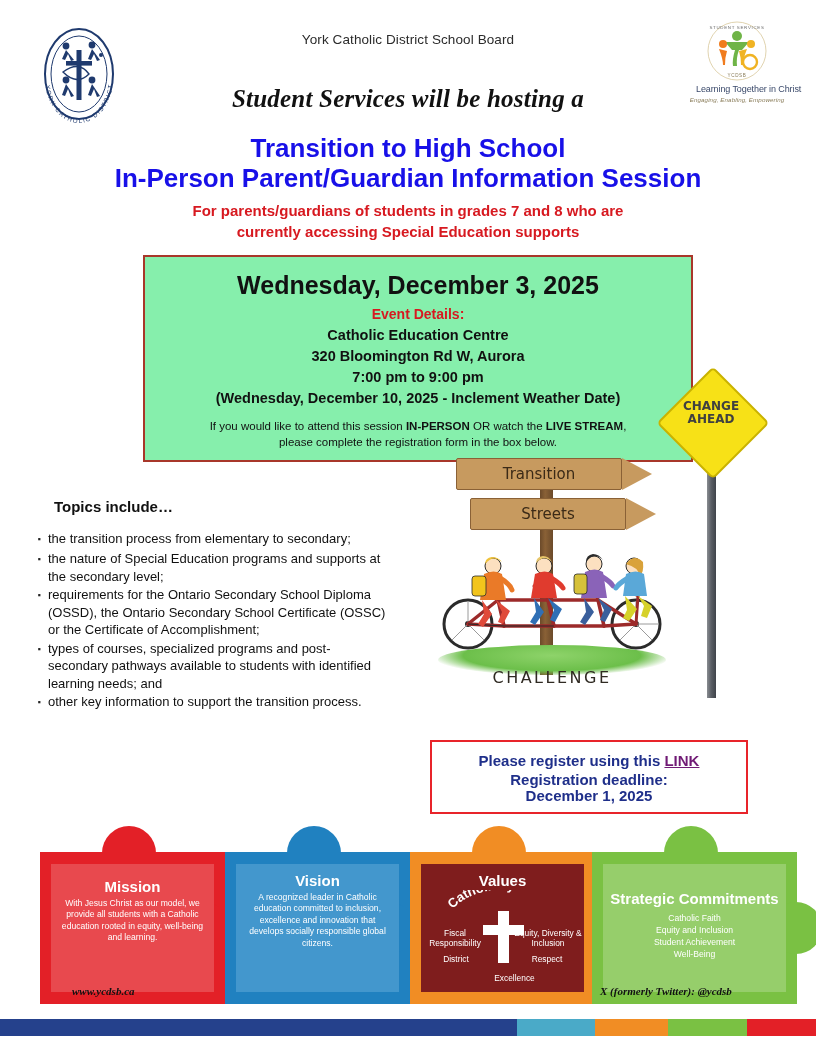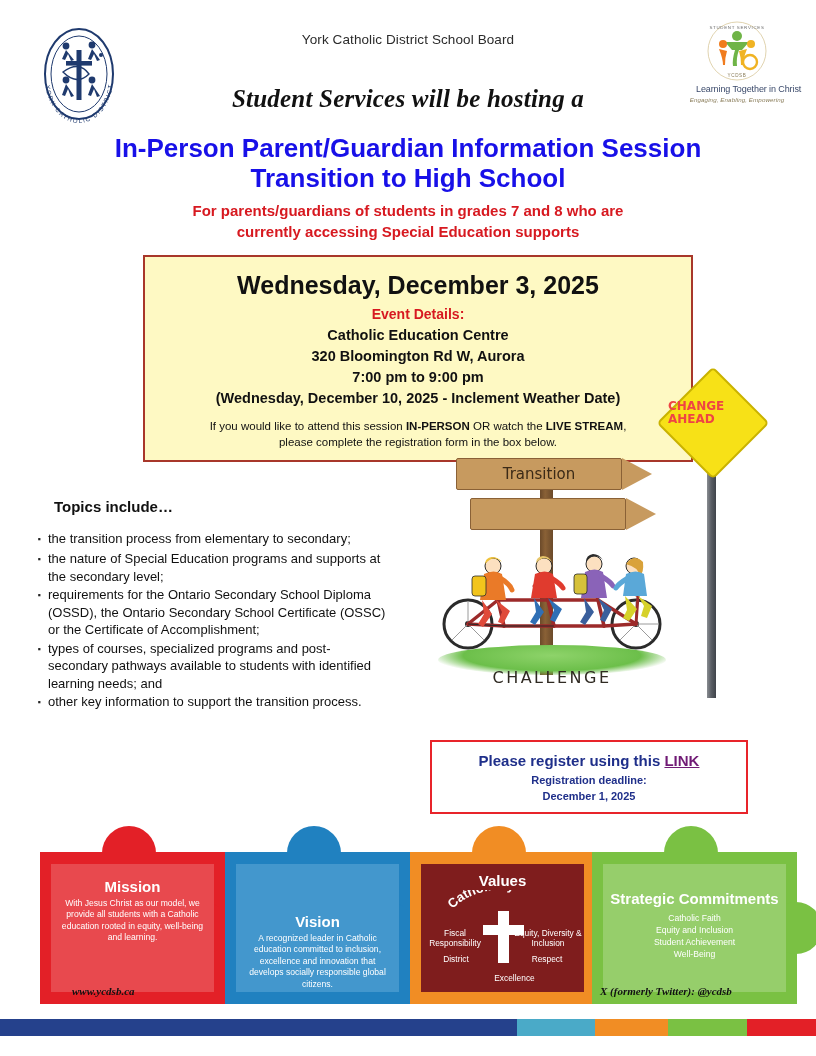--- a/index.html
+++ b/index.html
@@ -35,21 +35,21 @@
     color:#1810e8;font-weight:bold;font-size:26px;line-height:30px;
   }
   .title-red{
     position:absolute;left:0;top:200px;width:816px;text-align:center;
     color:#d71920;font-weight:bold;font-size:15px;line-height:21px;
   }
 
   
   .event-box{
     position:absolute;left:143px;top:255px;width:550px;height:207px;
-    border:2.5px solid #a8372a;background:#fef9c3;box-sizing:border-box;
+    border:2.5px solid #a8372a;background:#86efac;box-sizing:border-box;
   }
   .event-date{
     text-align:center;font-weight:bold;font-size:25px;color:#111;margin-top:14px;
   }
   .event-details-label{
     text-align:center;font-weight:bold;font-size:14px;color:#d71920;margin-top:6px;
   }
   .event-line{
     text-align:center;font-weight:bold;font-size:14.5px;color:#111;margin-top:5px;
   }
@@ -75,21 +75,21 @@
   .topic-text{flex:1;}
 
   
   .register-box{
     position:absolute;left:430px;top:740px;width:318px;height:74px;
     border:2.5px solid #e8242a;background:#fff;box-sizing:border-box;
     text-align:center;
   }
   .reg-line1{font-weight:bold;font-size:15px;color:#1f2f8a;margin-top:10px;}
   .reg-link{color:#701a75;text-decoration:underline;}
-  .reg-line2{font-weight:bold;font-size:11px;color:#1f2f8a;margin-top:3px;line-height:16px;}
+  .reg-line2{font-weight:bold;font-size:15px;color:#1f2f8a;margin-top:3px;line-height:16px;}
 
   
   .illus{position:absolute;left:432px;top:440px;width:240px;height:252px;}
   .sign-post{
     position:absolute;left:108px;top:20px;width:13px;height:215px;
     background:linear-gradient(90deg,#6b4a2a,#8a6136 40%,#6b4a2a);
   }
   .arrow-sign{position:absolute;height:32px;}
   .arrow-sign .body{
     position:absolute;left:0;top:0;height:32px;
@@ -120,22 +120,22 @@
   .rs-pole{
     position:absolute;left:39px;top:86px;width:9px;height:234px;
     background:linear-gradient(90deg,#8a8d92,#5b5f66 45%,#3f434a);
   }
   .rs-diamond{
     position:absolute;left:5px;top:5px;width:76px;height:76px;
     background:#f7e117;border:2px solid #c9b200;
     transform:rotate(45deg);border-radius:5px;
   }
   .rs-text{
-    position:absolute;left:0;top:22px;width:86px;
-    font-weight:bold;font-size:12px;line-height:13px;color:#ef4444;
+    position:absolute;left:0;top:22px;width:86px;text-align:center;
+    font-weight:bold;font-size:12px;line-height:13px;color:#404040;
     font-family:"DejaVu Sans",sans-serif;
   }
 
   
   .puzzle{position:absolute;left:0;top:826px;width:816px;height:190px;}
   .piece{position:absolute;top:26px;width:165px;height:152px;}
   .piece .slab{position:absolute;left:0;top:0;width:185px;height:152px;}
   .piece .knob-top{
     position:absolute;left:62px;top:-26px;width:54px;height:54px;border-radius:50%;
   }
@@ -247,22 +247,22 @@
       <text x="32" y="9" font-size="4.4" fill="#6b6b6b" text-anchor="middle" font-family="Liberation Sans, sans-serif" letter-spacing="0.7">STUDENT SERVICES</text>
       <text x="32" y="57" font-size="4.6" fill="#8a7d5a" text-anchor="middle" font-family="Liberation Sans, sans-serif" letter-spacing="0.6">YCDSB</text>
     </svg>
     <div class="lr-tag1">Learning Together in Christ</div>
     <div class="lr-tag2">Engaging, Enabling, Empowering</div>
   </div>
 
   <div class="hosting">Student Services will be hosting a</div>
 
   <div class="title-blue">
+    <div>Transition to High School</div>
     <div>In-Person Parent/Guardian Information Session</div>
-    <div>Transition to High School</div>
   </div>
 
   <div class="title-red">
     <div>For parents/guardians of students in grades 7 and 8 who are</div>
     <div>currently accessing Special Education supports</div>
   </div>
 
   <div class="event-box">
     <div class="event-date">Wednesday, December 3, 2025</div>
     <div class="event-details-label">Event Details:</div>
@@ -305,20 +305,21 @@
 
     <div class="arrow-sign" style="left:24px;top:18px;width:196px;">
       <div class="body" style="width:166px;"></div>
       <div class="tip" style="left:166px;border-left:30px solid #c79a5f;"></div>
       <div class="lbl" style="width:166px;">Transition</div>
     </div>
 
     <div class="arrow-sign" style="left:38px;top:58px;width:186px;">
       <div class="body" style="width:156px;"></div>
       <div class="tip" style="left:156px;border-left:30px solid #c79a5f;"></div>
+      <div class="lbl" style="width:156px;">Streets</div>
     </div>
 
     <div class="grass"></div>
 
     <svg class="bike" viewBox="0 0 228 100" aria-hidden="true">
 
       <circle cx="30" cy="72" r="24" fill="none" stroke="#2b2b2b" stroke-width="3"></circle>
       <circle cx="198" cy="72" r="24" fill="none" stroke="#2b2b2b" stroke-width="3"></circle>
       <circle cx="30" cy="72" r="3" fill="#2b2b2b"></circle>
       <circle cx="198" cy="72" r="3" fill="#2b2b2b"></circle>
@@ -429,21 +430,21 @@
         <div class="p-title">Mission</div>
         <div class="p-body">With Jesus Christ as our model, we provide all students with a Catholic education rooted in equity, well-being and learning.</div>
       </div>
     </div>
 
     <div class="piece pz-blue">
       <div class="knob-top"></div>
       <div class="slab"></div>
       <div class="knob-right"></div>
       <div class="inner">
-        <div class="p-title" style="padding-top:8px;margin-top:41px;">Vision</div>
+        <div class="p-title" style="padding-top:8px;">Vision</div>
         <div class="p-body">A recognized leader in Catholic education committed to inclusion, excellence and innovation that develops socially responsible global citizens.</div>
       </div>
     </div>
 
     <div class="piece pz-orange">
       <div class="knob-top"></div>
       <div class="slab"></div>
       <div class="knob-right"></div>
       <div class="inner values-inner">
         <div class="val-title">Values</div>

